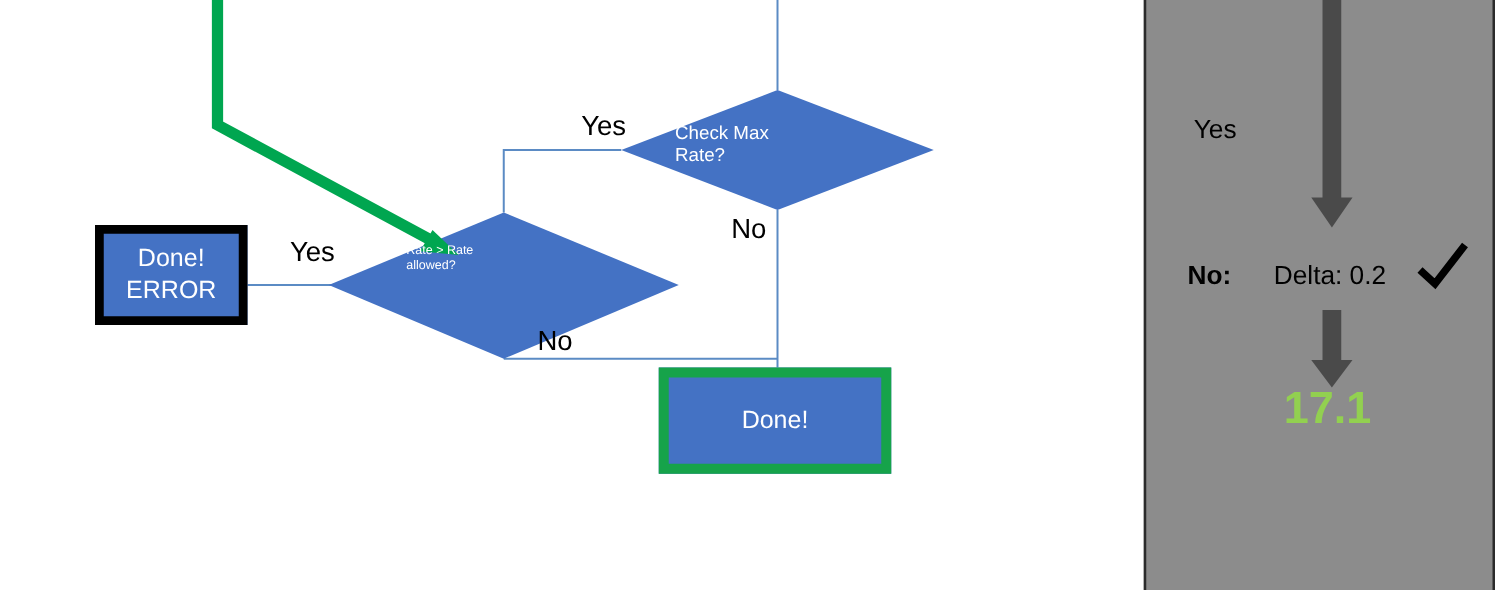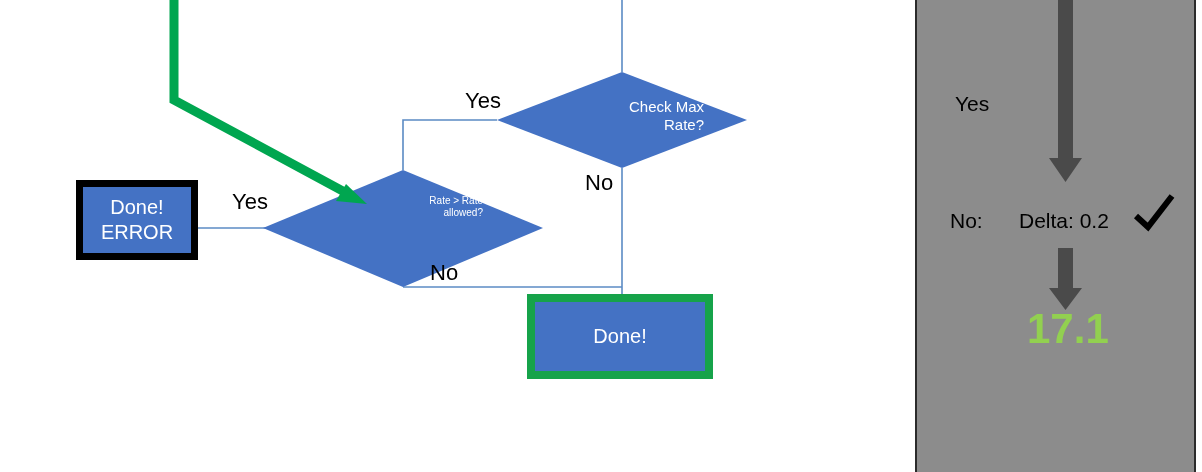--- a/index.html
+++ b/index.html
@@ -29,21 +29,21 @@
     position: absolute;
     left: 0; top: 0;
     width: 915px;
     height: 472px;
   }
 
   .node-text {
     position: absolute;
     color: #ffffff;
     font-family: "Liberation Sans", sans-serif;
-    text-align: right;
+    text-align: left;
     line-height: 1.18;
     pointer-events: none;
   }
 
   
   #done-error-box {
     position: absolute;
     left: 76px;
     top: 180px;
     width: 122px;
@@ -130,26 +130,26 @@
     height: 472px;
   }
   .panel-text {
     position: absolute;
     color: #000000;
     font-family: "Liberation Sans", sans-serif;
     font-size: 21px;
     white-space: nowrap;
   }
   #panel-yes   { left: 38px;  top: 92px; }
-  #panel-no    { left: 33px;  top: 209px; }
+  #panel-no    { left: 33px;  top: 209px; font-weight: bold; }
   #panel-delta { left: 102px; top: 209px; }
   #panel-value {
     left: 110px;
     top: 305px;
-    font-size: 42px;
+    font-size: 36px;
     font-weight: bold;
     color: #92d050;
   }
   #panel-check {
     position: absolute;
     left: 215px;
     top: 192px;
     width: 44px;
     height: 44px;
   }

